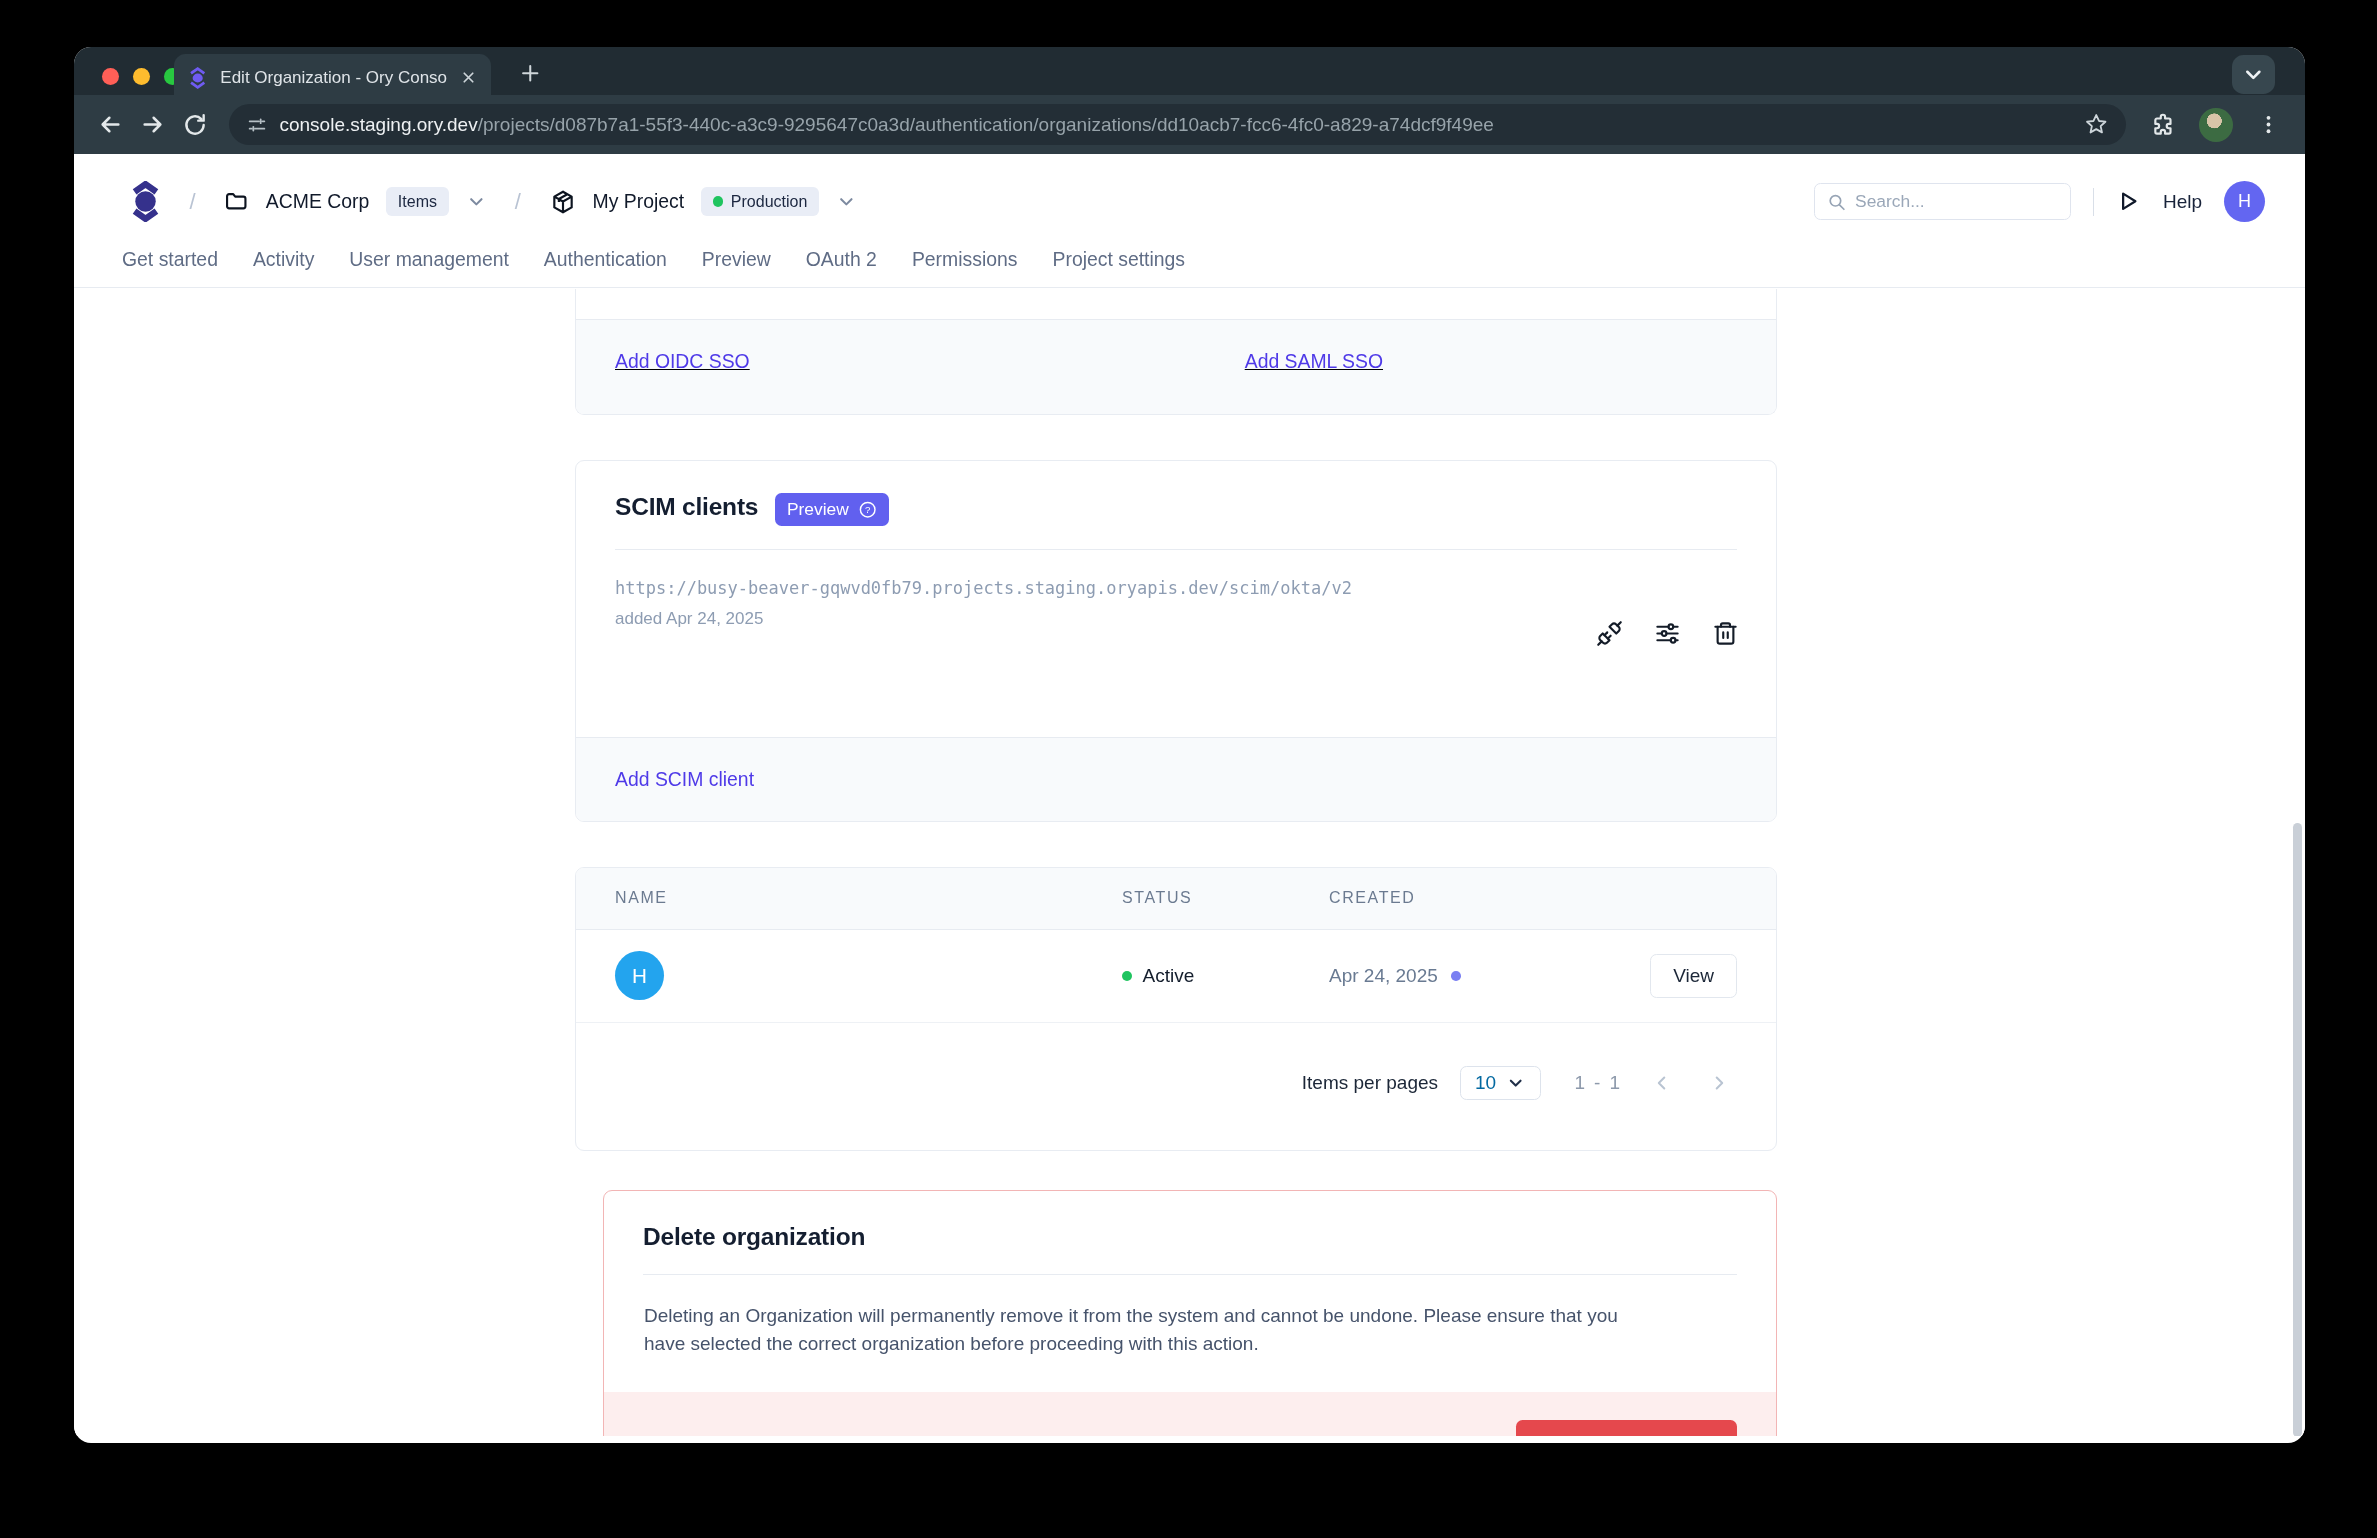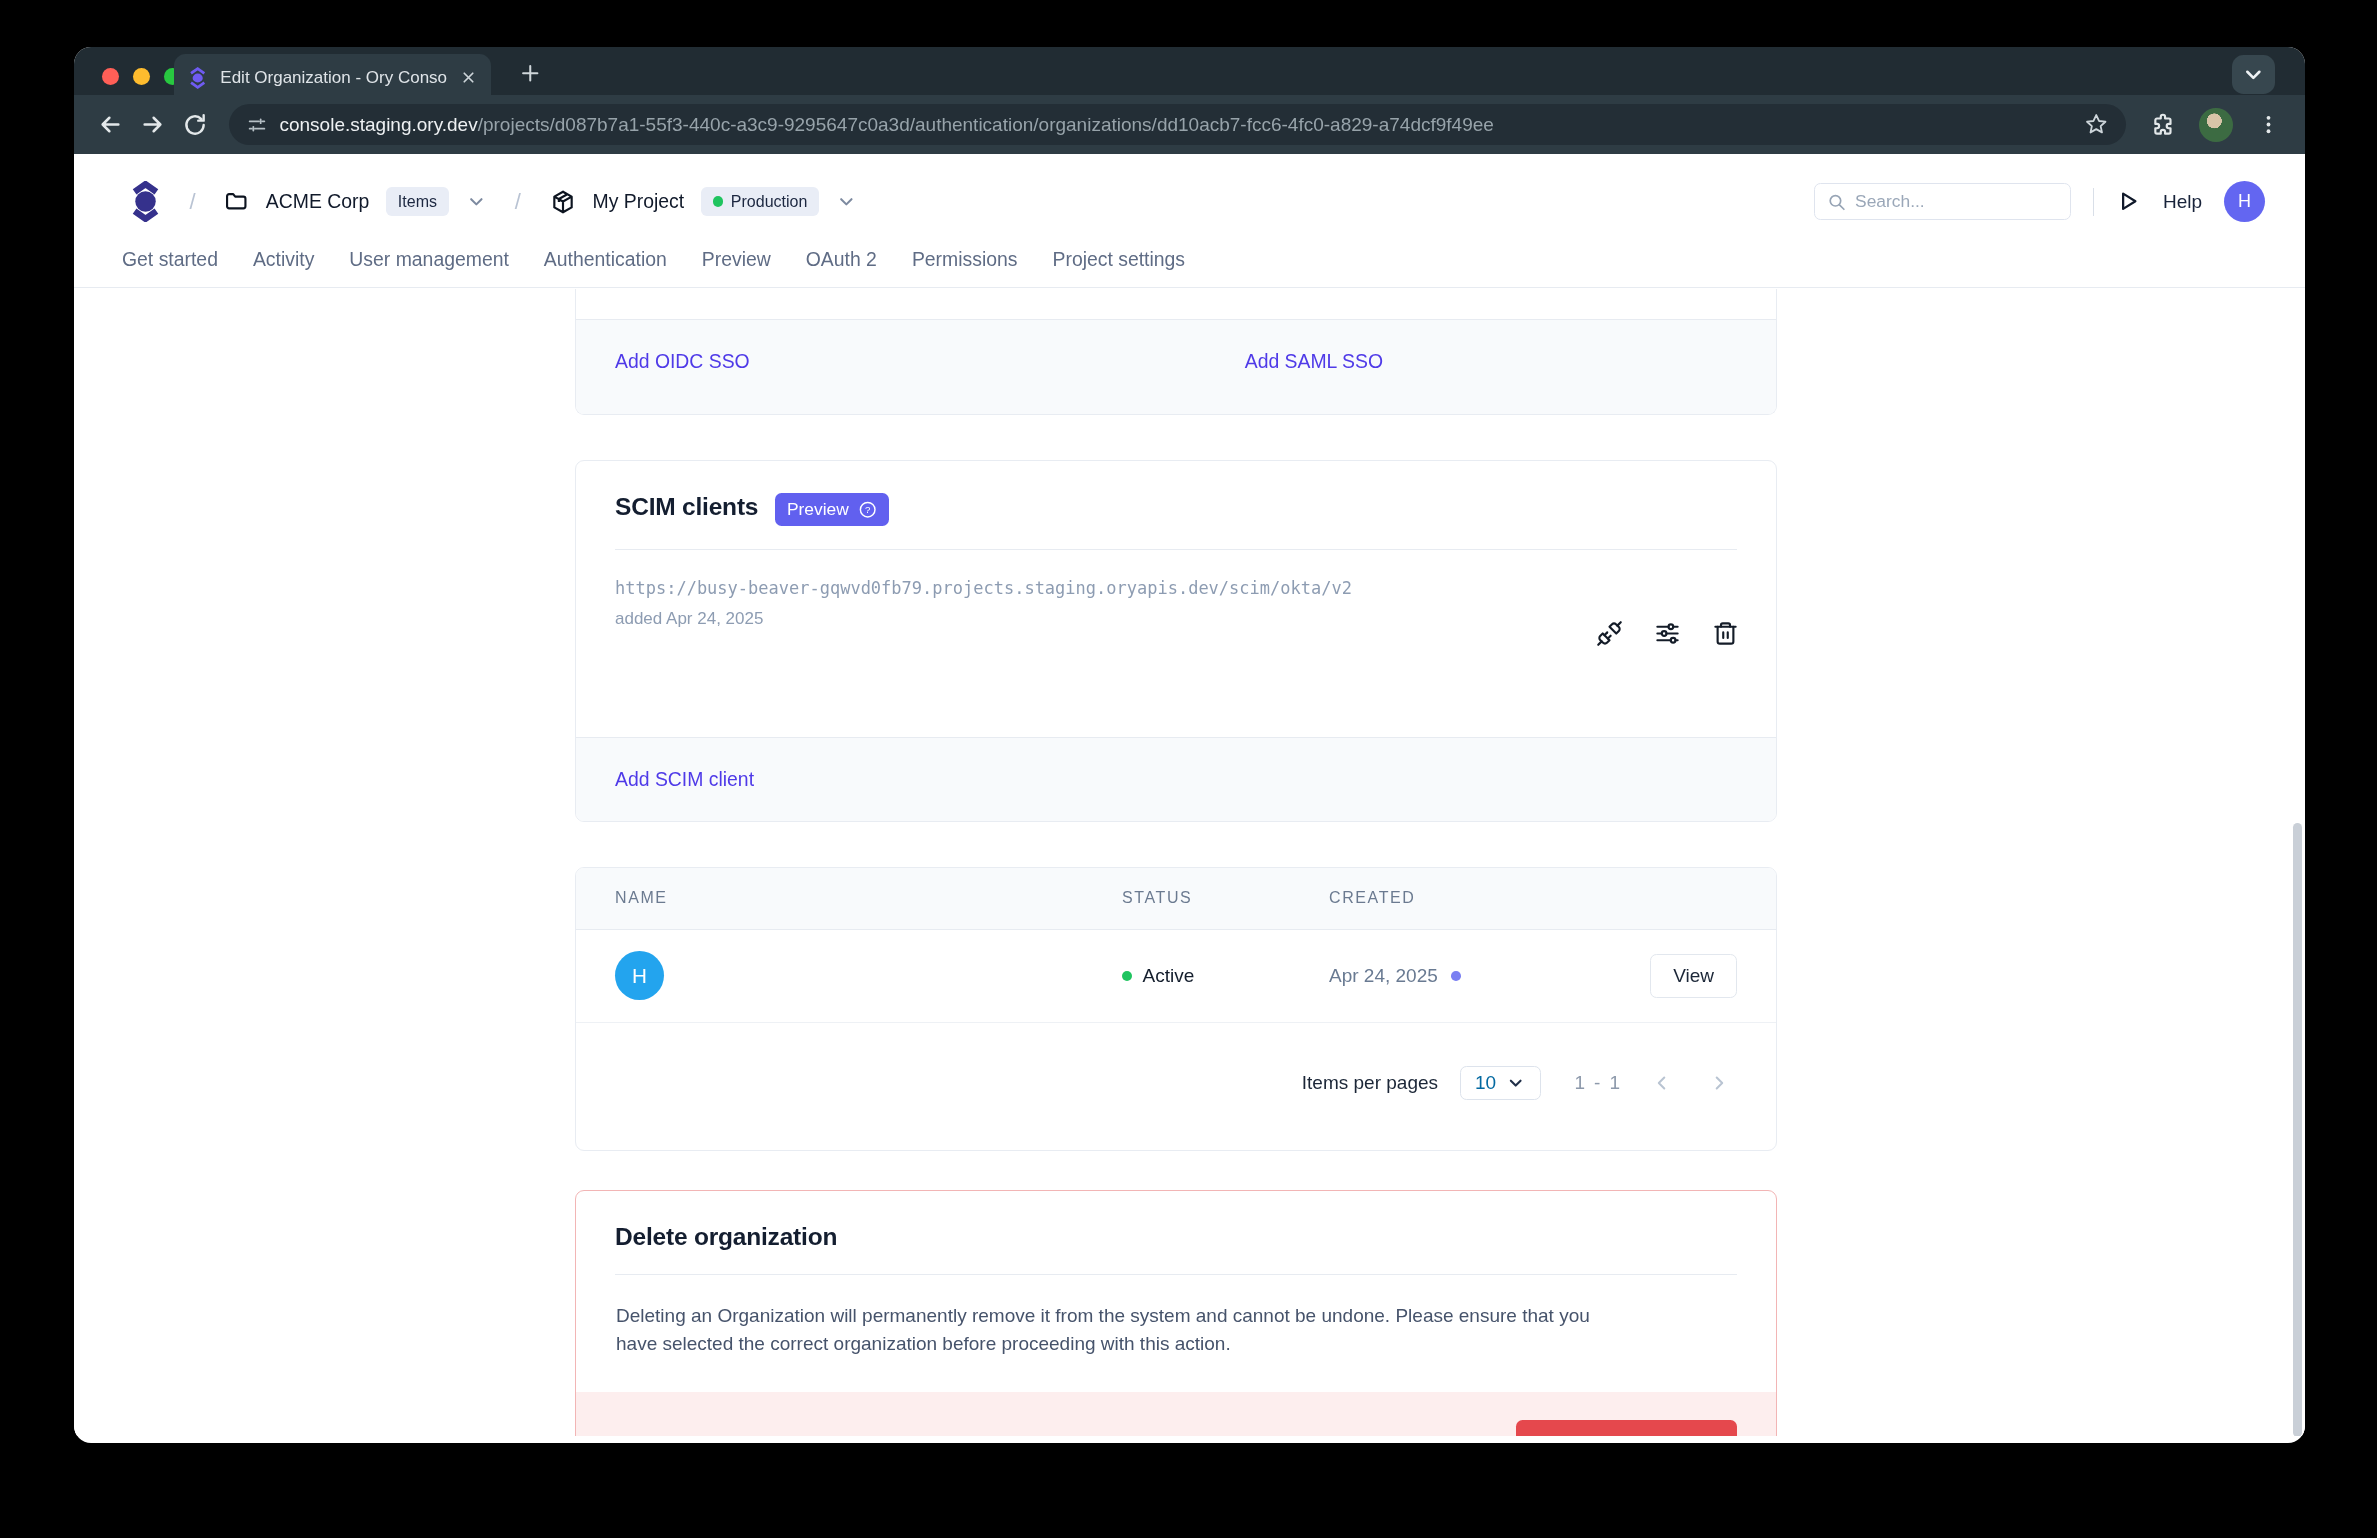--- a/index.html
+++ b/index.html
@@ -64,21 +64,21 @@
     display:flex;align-items:center;justify-content:center;font-size:18px;}
   .hrow2{display:flex;align-items:center;gap:35px;padding-left:48px;height:49px;}
   .hrow2 span{font-size:19.4px;color:var(--navlink);cursor:default;}
   
   .main{position:absolute;left:501px;top:135px;width:1202px;}
   .card{background:#fff;border:1.3px solid var(--card-border);border-radius:9px;position:relative;}
   .card-cut{border-top:none;border-radius:0 0 9px 9px;margin-top:0;}
   .card-foot{background:var(--card-foot);border-top:1.3px solid var(--divider);
     border-radius:0 0 7.8px 7.8px;padding:30px 39px;}
   .link{color:var(--link);font-size:19.4px;cursor:pointer;}
-  .sso-foot{display:flex;background:var(--card-foot);border-radius:0 0 7.8px 7.8px;padding:30px 39px 41px;}
+  .sso-foot{display:flex;background:var(--card-foot);border-radius:0 0 7.8px 7.8px;padding:30px 39px 41px;text-decoration:underline;}
   .sso-foot .link:nth-child(2){margin-left:495px;}
   .card-title-row{display:flex;gap:17px;padding:32px 39px 0;}
   .card-title{font-size:24.5px;font-weight:bold;color:var(--ink);letter-spacing:-0.2px;}
   .preview-badge{background:var(--indigo);color:#fff;border-radius:6.5px;padding:5.8px 11.6px;
     font-size:17.4px;display:flex;align-items:center;gap:9px;}
   .hr{height:1.3px;background:var(--divider);margin:23px 39px 0;}
   .scim-row{padding:28px 39px 0;position:relative;min-height:155px;}
   .scim-name{font-size:19.4px;color:#1c2739;margin-bottom:13px;}
   .scim-url{font-family:"DejaVu Sans Mono","Liberation Mono",monospace;font-size:17px;
     color:var(--muted);margin-bottom:11.6px;}
@@ -106,21 +106,21 @@
   .range{font-size:19px;color:#8d99ab;letter-spacing:1.9px;margin-left:11.6px;}
   .pg-chev{color:#b9c4d2;display:flex;padding:0 6.5px;}
   
   .danger{border-color:var(--red-border);}
   .danger-text{padding:27px 40px 0;font-size:19px;color:var(--text);line-height:1.48;max-width:1098px;}
   .danger-foot{margin-top:34px;background:var(--pink);padding:28px 39px 39px;display:flex;align-items:center;}
   .delete-btn{margin-left:auto;background:var(--red);color:#fff;border:none;border-radius:6.5px;
     padding:14px 27px;font-size:19.4px;font-weight:500;font-family:"Liberation Sans",sans-serif;cursor:pointer;}
   .scroll-thumb{position:absolute;right:3.2px;top:669px;width:9px;height:614px;
     background:#c9cfd7;border-radius:4.5px;}
-  .mt1{margin-top:45px;} .mt2{margin-top:45px;} .mt3{margin-top:39px;}
+  .mt1{margin-top:45px;} .mt2{margin-top:45px;} .mt3{margin-top:39px;margin-left:28px;}
 </style>
 </head>
 <body>
 
 <div class="window">
 
   <div class="tabstrip">
     <div class="traffic">
       <span class="t-red"></span>
       <span class="t-yellow"></span>

